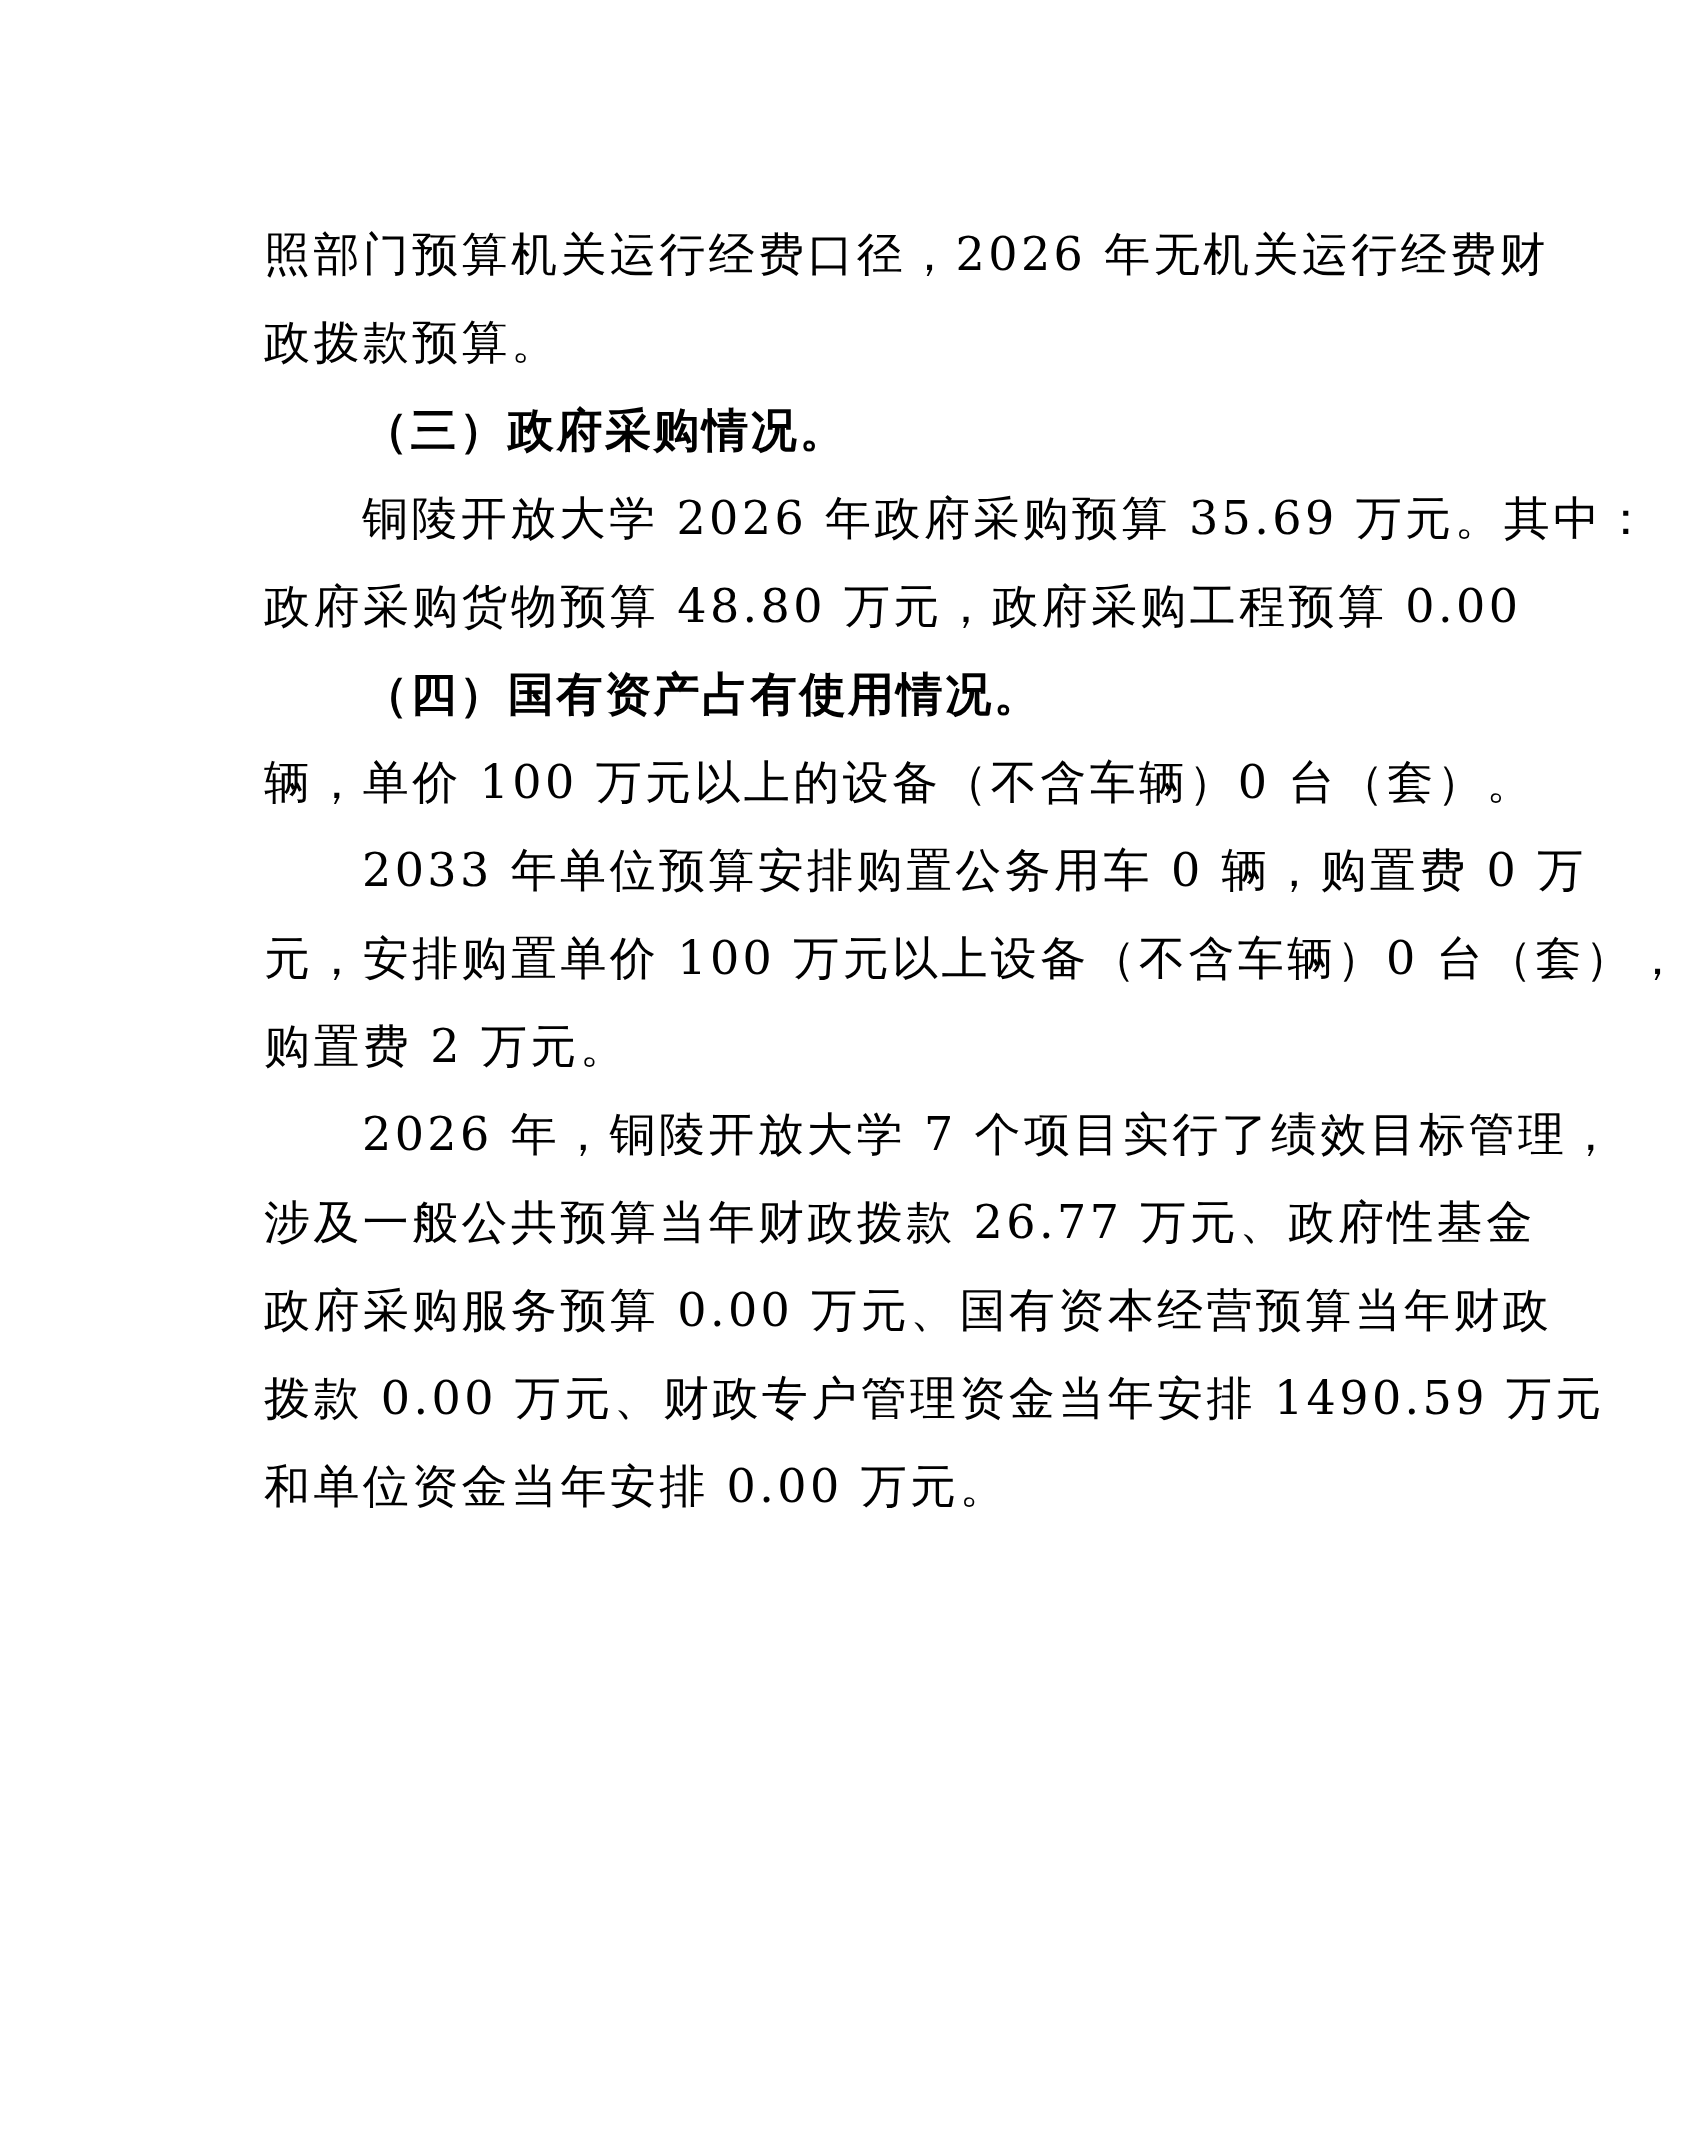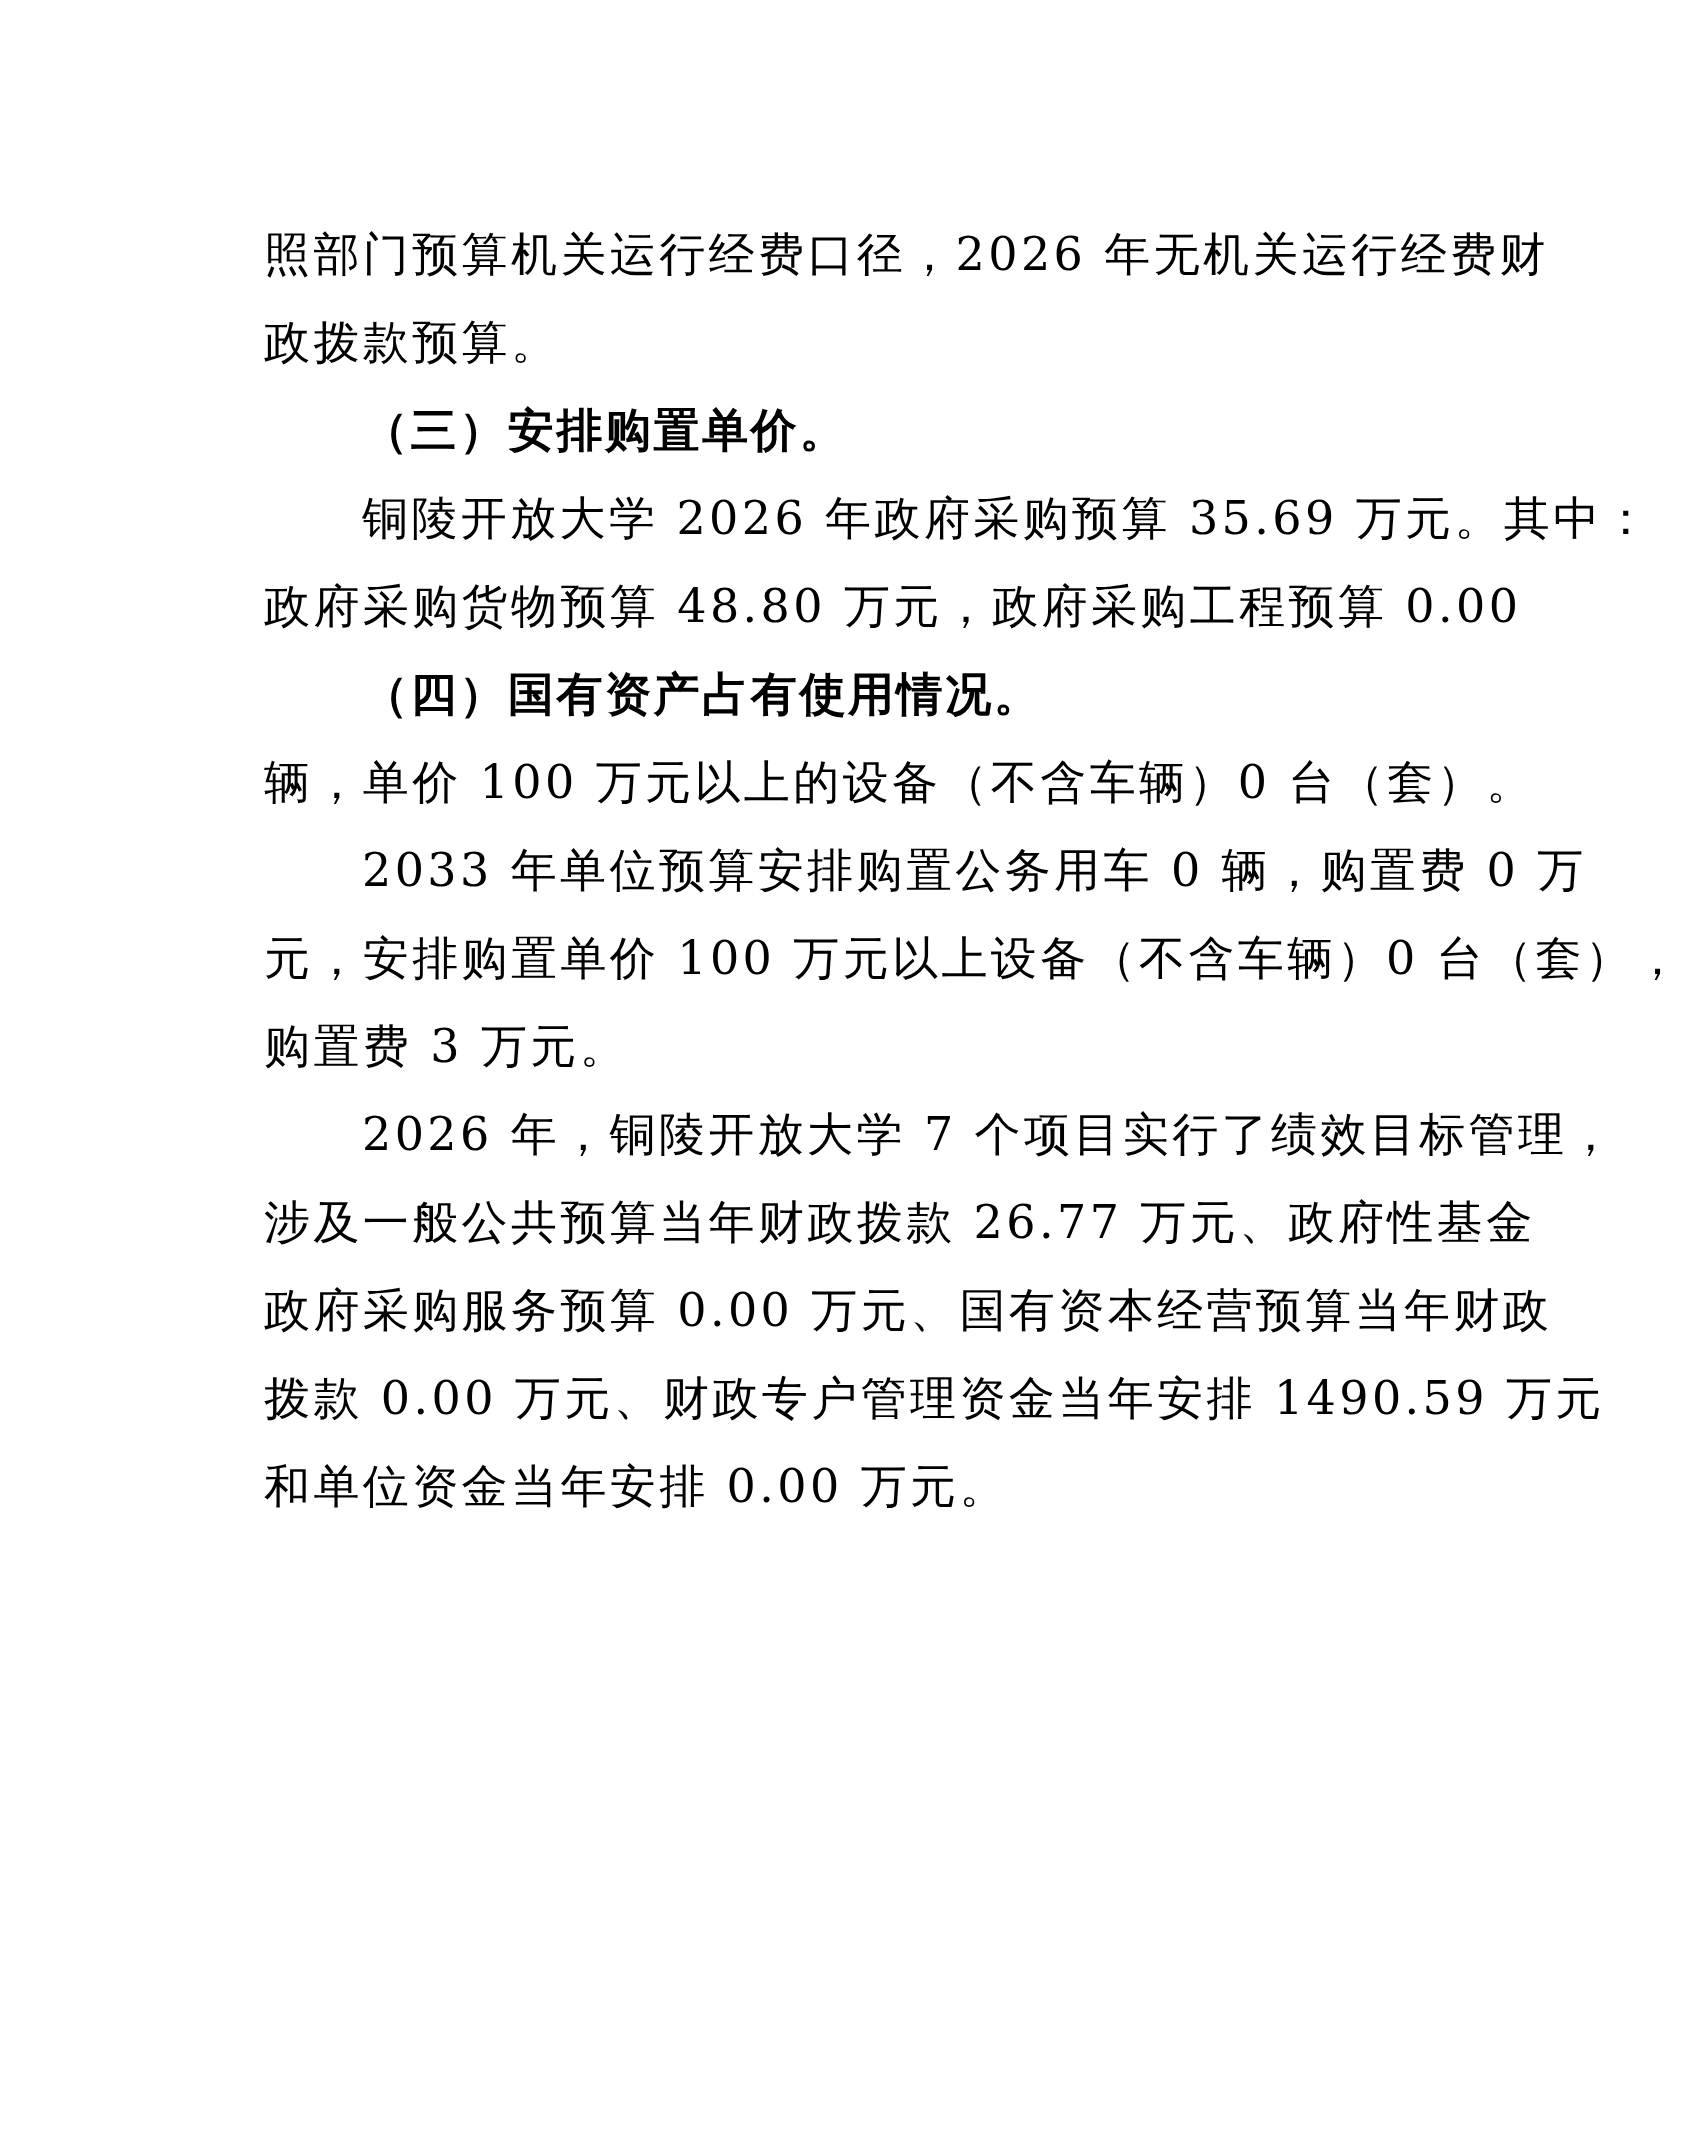--- a/index.html
+++ b/index.html
@@ -44,32 +44,32 @@
 </head>
 <body>
 
 <div class="page">
 
   <main class="text-block">
 
     <p class="line">照部门预算机关运行经费口径，2026 年无机关运行经费财</p>
     <p class="line">政拨款预算。</p>
 
-    <h2 class="line heading indent">（三）安排购置单价。</h2>
+    <h2 class="line heading indent">（三）政府采购情况。</h2>
 
     <p class="line indent">铜陵开放大学 2026 年政府采购预算 35.69 万元。其中：</p>
     <p class="line">政府采购货物预算 48.80 万元，政府采购工程预算 0.00</p>
 
     <h2 class="line heading indent">（四）国有资产占有使用情况。</h2>
 
     <p class="line">辆，单价 100 万元以上的设备（不含车辆）0 台（套）。</p>
 
     <p class="line indent">2033 年单位预算安排购置公务用车 0 辆，购置费 0 万</p>
     <p class="line">元，安排购置单价 100 万元以上设备（不含车辆）0 台（套），</p>
-    <p class="line">购置费 3 万元。</p>
+    <p class="line">购置费 2 万元。</p>
 
 
     <p class="line indent">2026 年，铜陵开放大学 7 个项目实行了绩效目标管理，</p>
     <p class="line">涉及一般公共预算当年财政拨款 26.77 万元、政府性基金</p>
     <p class="line">政府采购服务预算 0.00 万元、国有资本经营预算当年财政</p>
     <p class="line">拨款 0.00 万元、财政专户管理资金当年安排 1490.59 万元</p>
     <p class="line">和单位资金当年安排 0.00 万元。</p>
 
   </main>
 

